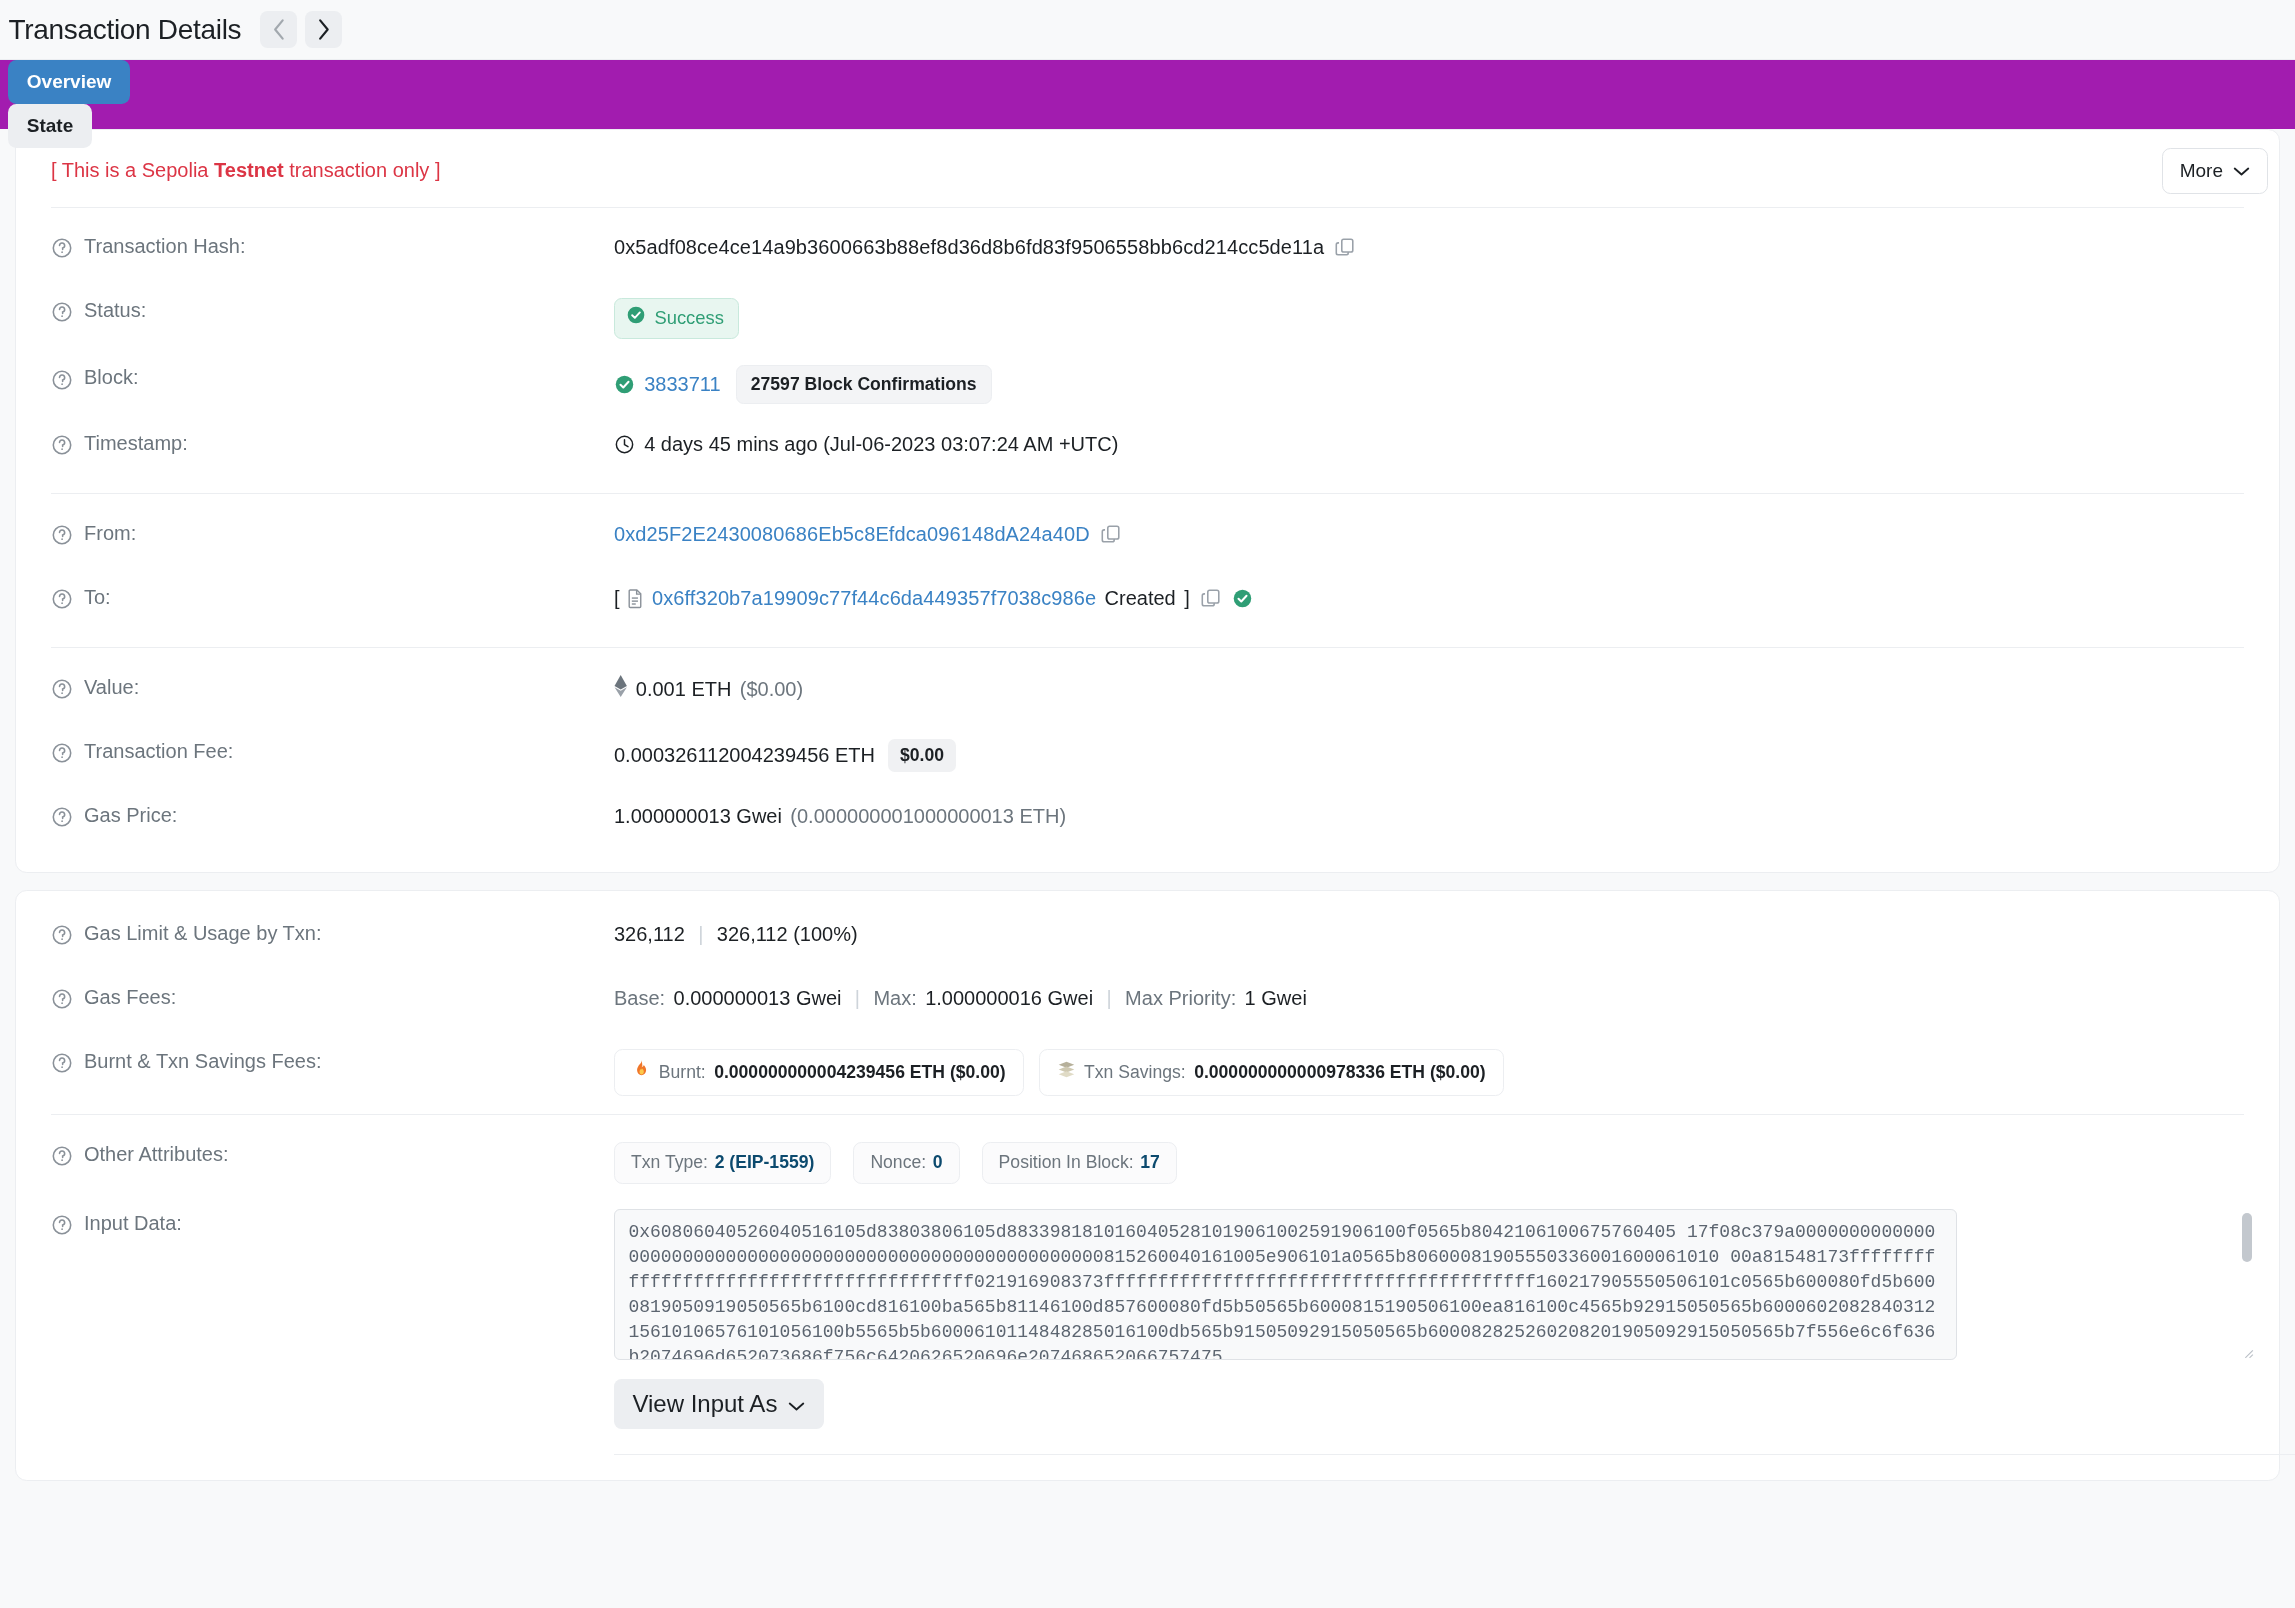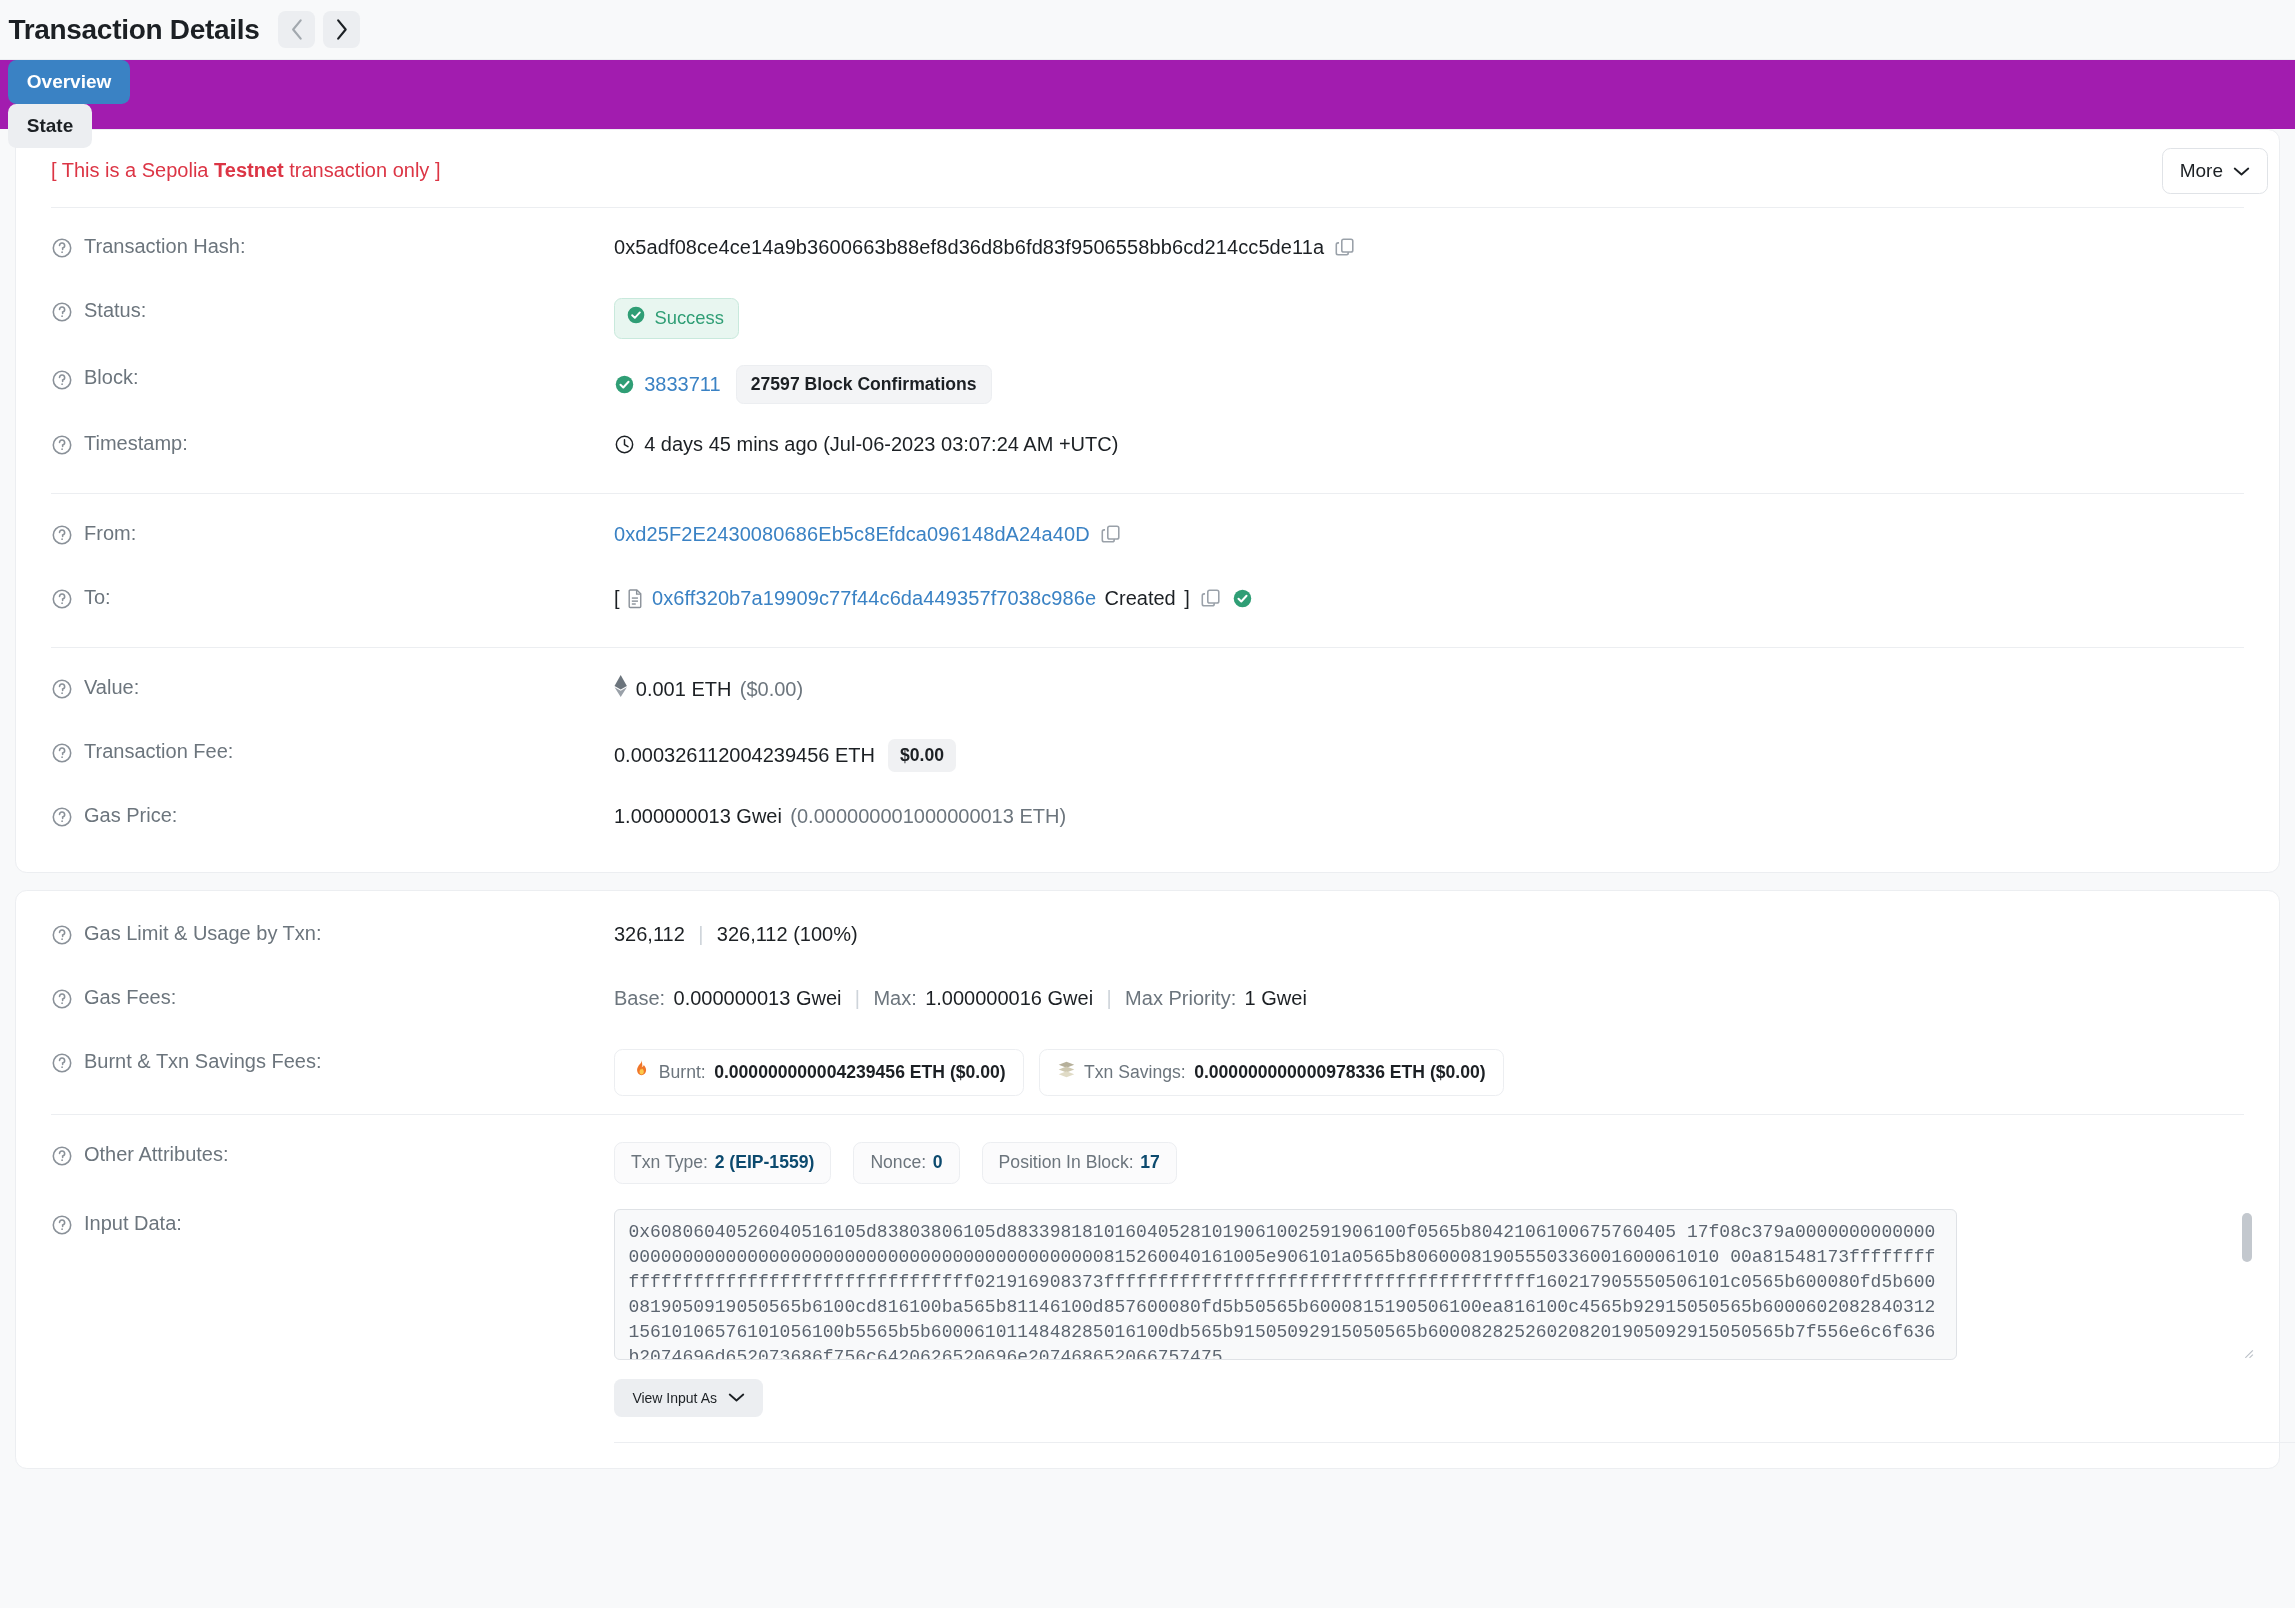--- a/index.html
+++ b/index.html
@@ -16,21 +16,21 @@
   .page-header {
     height: 60px;
     display: flex;
     align-items: center;
     padding: 0 0 0 8.4px;
     border-bottom: 0.8px solid #eceef1;
     background: #f8f9fa;
   }
   .page-title {
     font-size: 28px;
-    font-weight: bold;
+    font-weight: normal;
     color: #1c2024;
     letter-spacing: -0.3px;
   }
   .nav-arrows { display: flex; gap: 8.4px; margin-left: 18.4px; }
   .nav-arrow {
     width: 37px; height: 37px;
     border-radius: 7.5px;
     background: #eceef1;
     border: none;
     display: flex; align-items: center; justify-content: center;
@@ -225,21 +225,21 @@
     right: 2.5px; bottom: 2.5px;
     width: 11.7px; height: 11.7px;
     color: #b9bfc6;
   }
   .view-input-btn {
     margin-top: 18.4px;
     background: #eceef1;
     border: none;
     border-radius: 7.5px;
     padding: 11px 18.4px;
-    font-size: 14px;
+    font-size: 24px;
     color: #1c2024;
     cursor: pointer;
     display: inline-flex; align-items: center; gap: 11px;
   }
   .bottom-rule { height: 0.8px; background: #eceef1; margin-top: 25px; }
   .doc-icon { display:inline-flex; margin-right: 6.7px; color:#8a9199; vertical-align: middle;}
 </style>
 </head>
 <body>
 

